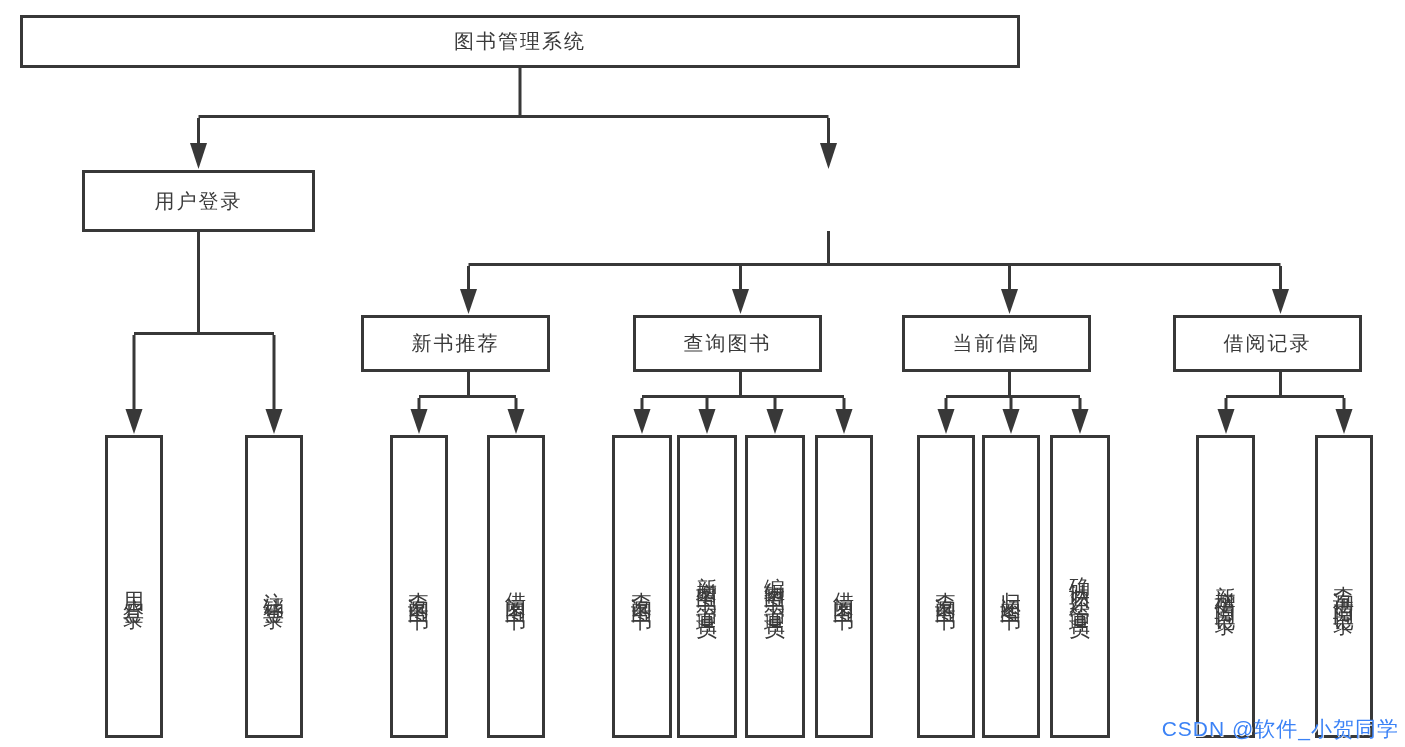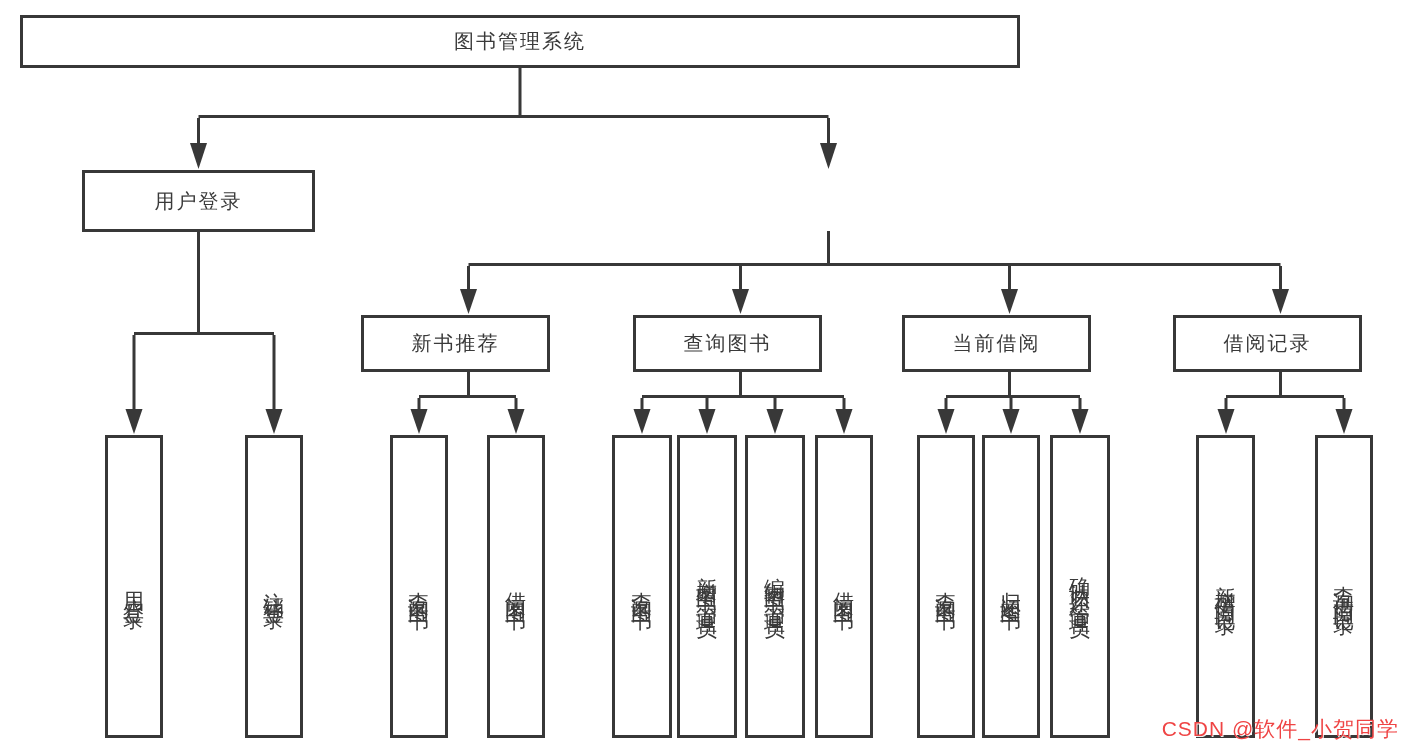--- a/index.html
+++ b/index.html
@@ -58,21 +58,21 @@
     line-height: 1;
     white-space: nowrap;
   }
   .watermark {
     position: absolute;
     right: 6px;
     bottom: 4px;
     z-index: 3;
     font-size: 21px;
     letter-spacing: 1px;
-    color: #ef4444;
+    color: #3b82f6;
     text-shadow: 1px 1px 0 rgba(255,255,255,0.9);
     white-space: nowrap;
   }
 </style>
 </head>
 <body>
 
 <div class="canvas">
 
   <svg class="wires" width="1405" height="747" viewBox="0 0 1405 747" aria-hidden="true">

